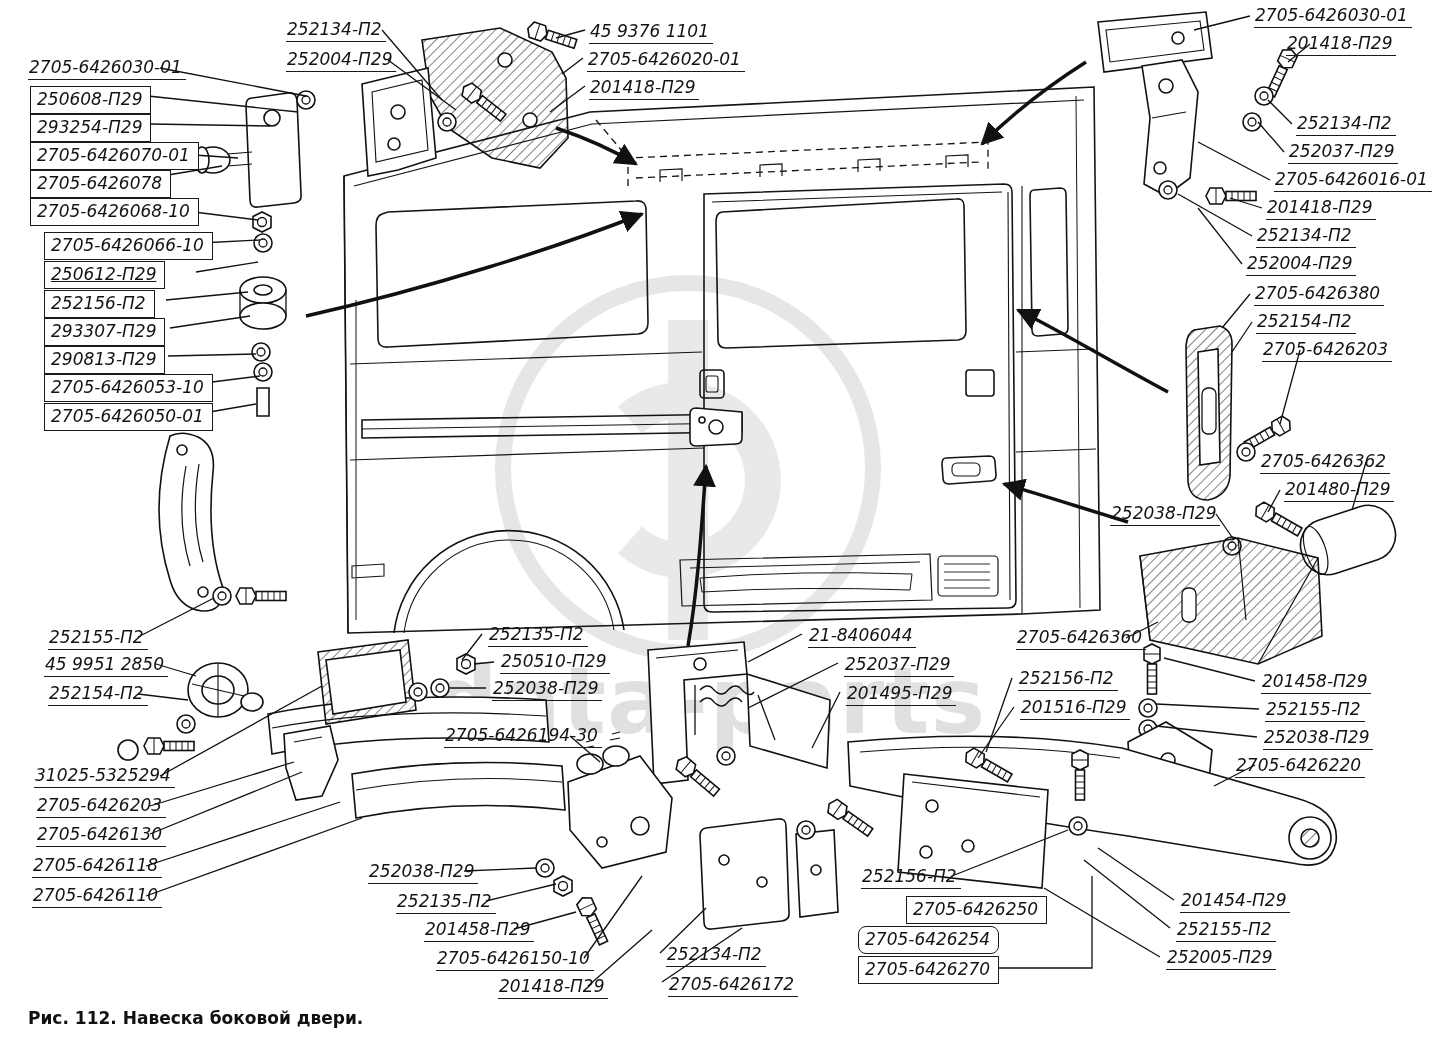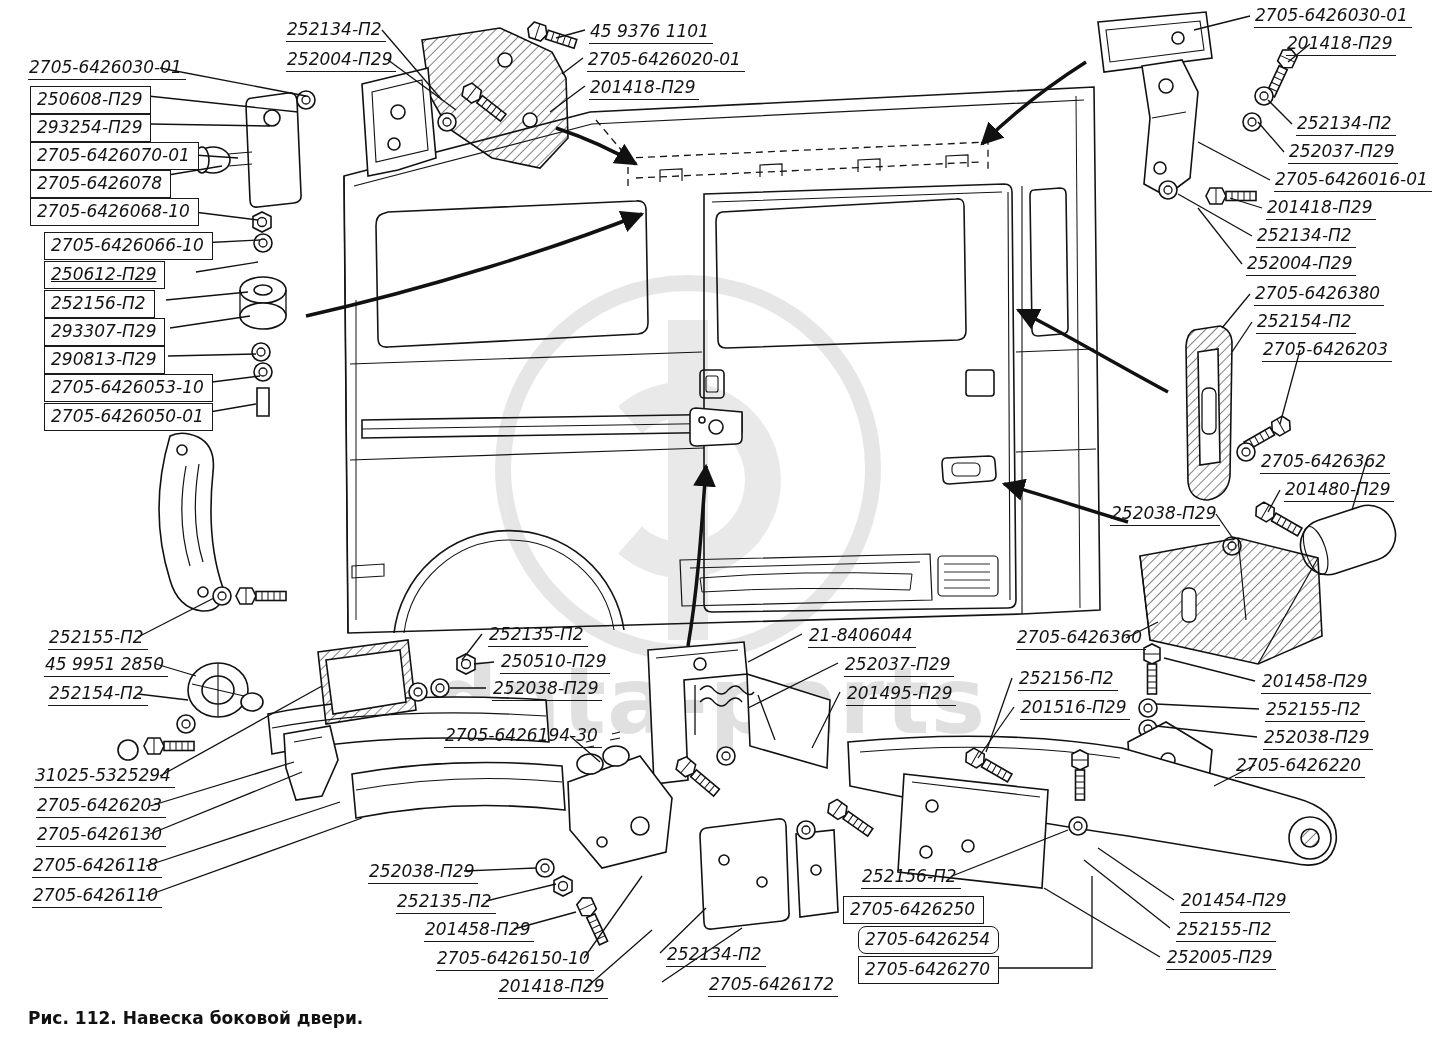--- a/index.html
+++ b/index.html
@@ -353,32 +353,32 @@
       <div class="label" style="left: 488px; top: 625px;">252135-П2</div>
       <div class="label" style="left: 500px; top: 652px;">250510-П29</div>
       <div class="label" style="left: 492px; top: 679px;">252038-П29</div>
       <div class="label" style="left: 444px; top: 726px;">2705-6426194-30</div>
       <div class="label" style="left: 368px; top: 862px;">252038-П29</div>
       <div class="label" style="left: 396px; top: 892px;">252135-П2</div>
       <div class="label" style="left: 424px; top: 920px;">201458-П29</div>
       <div class="label" style="left: 436px; top: 949px;">2705-6426150-10</div>
       <div class="label" style="left: 498px; top: 977px;">201418-П29</div>
       <div class="label" style="left: 666px; top: 945px;">252134-П2</div>
-      <div class="label" style="left: 668px; top: 975px; margin-left: 40px;">2705-6426172</div>
+      <div class="label" style="left: 668px; top: 975px;">2705-6426172</div>
       <div class="label" style="left: 808px; top: 626px;">21-8406044</div>
       <div class="label" style="left: 844px; top: 655px;">252037-П29</div>
       <div class="label" style="left: 846px; top: 684px;">201495-П29</div>
       <div class="label" style="left: 1018px; top: 669px;">252156-П2</div>
       <div class="label" style="left: 1020px; top: 698px;">201516-П29</div>
       <div class="label" style="left: 1261px; top: 672px;">201458-П29</div>
       <div class="label" style="left: 1265px; top: 700px;">252155-П2</div>
       <div class="label" style="left: 1263px; top: 728px;">252038-П29</div>
       <div class="label" style="left: 1235px; top: 756px;">2705-6426220</div>
       <div class="label" style="left: 861px; top: 867px;">252156-П2</div>
-      <div class="label boxed" style="left: 843px; top: 896px;">2705-6426250</div>
+      <div class="label boxed" style="left: 906px; top: 896px;">2705-6426250</div>
       <div class="label boxed" style="left: 858px; top: 926px; border-radius: 8px;">2705-6426254</div>
       <div class="label boxed" style="left: 858px; top: 956px;">2705-6426270</div>
       <div class="label" style="left: 1180px; top: 891px;">201454-П29</div>
       <div class="label" style="left: 1176px; top: 920px;">252155-П2</div>
       <div class="label" style="left: 1166px; top: 948px;">252005-П29</div>
     </div>
 
   <div id="caption">Рис. 112. Навеска боковой двери.</div>
 </div>
 

